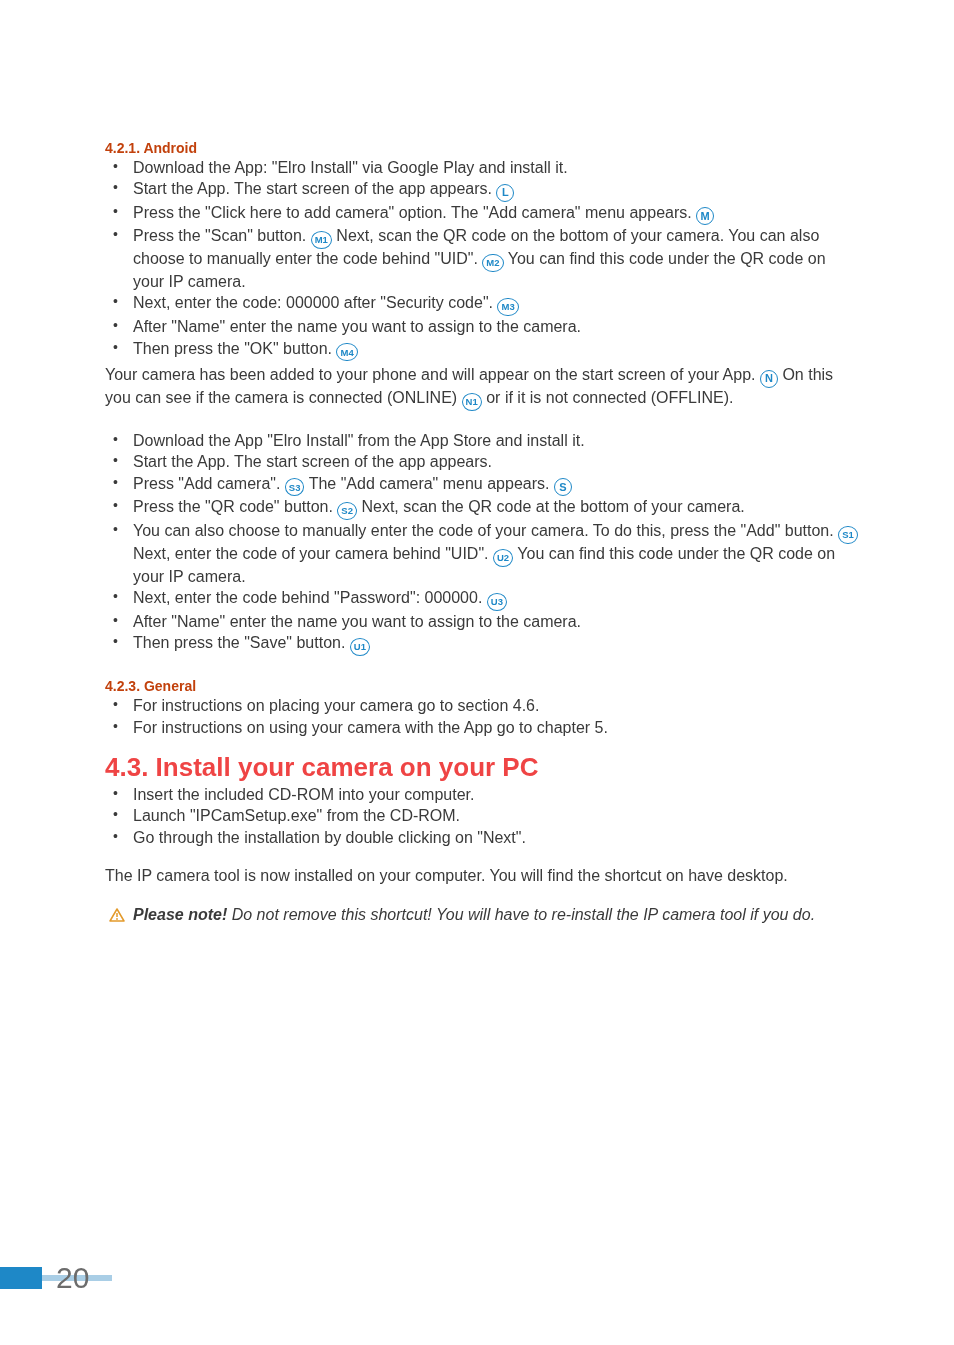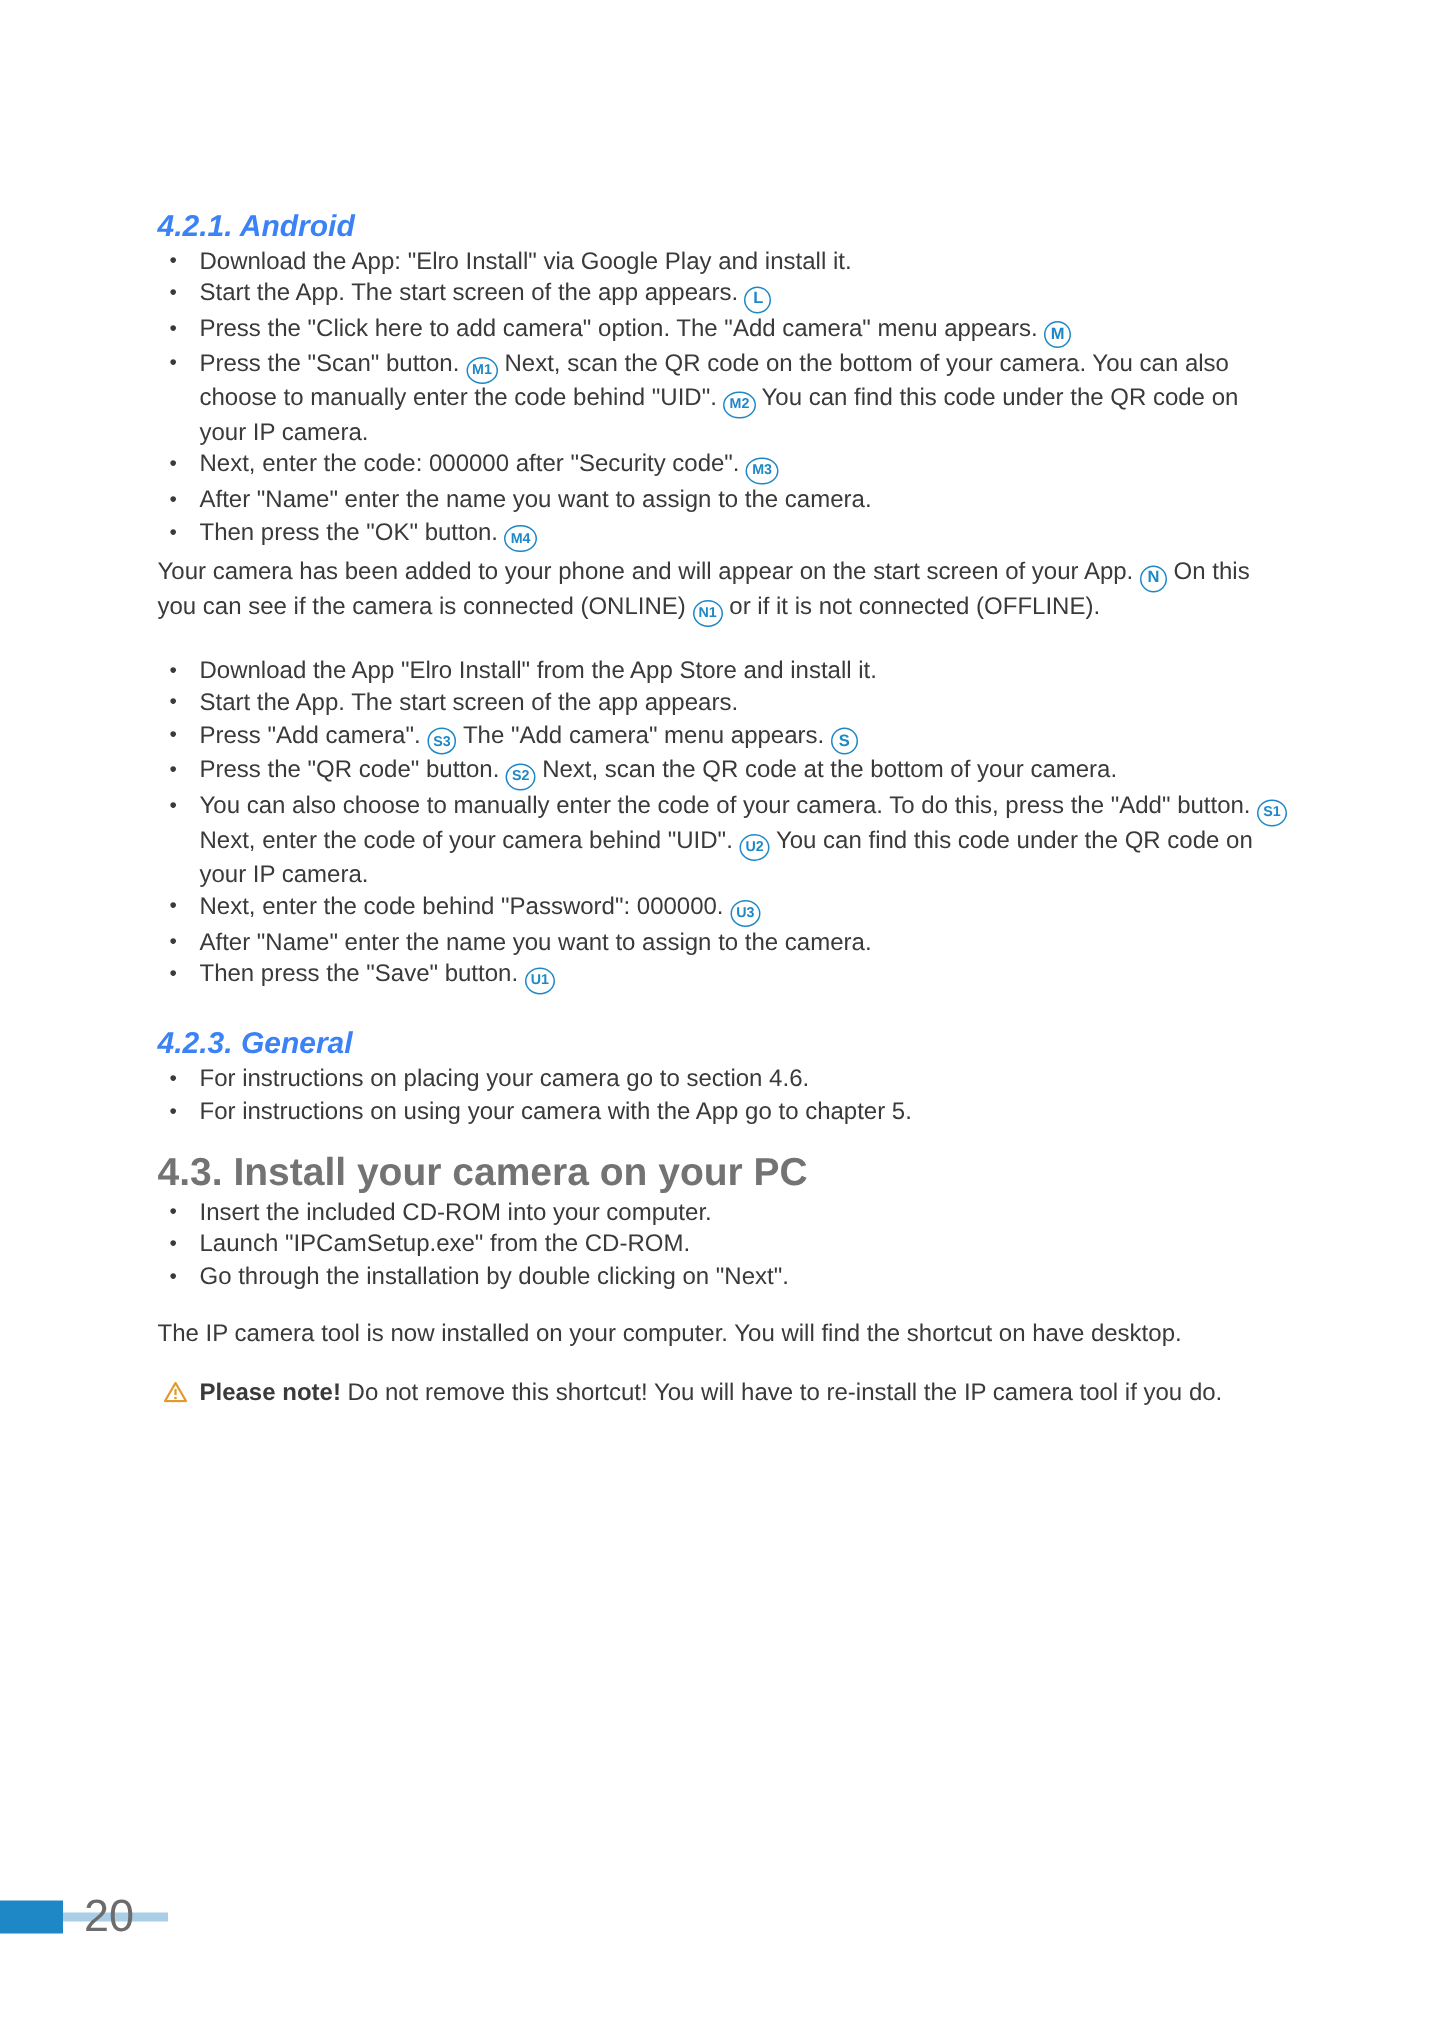--- a/index.html
+++ b/index.html
@@ -1,26 +1,26 @@
 <!DOCTYPE html>
 <html><head>
 <meta charset="utf-8">
 <style>
   * { margin: 0; padding: 0; box-sizing: border-box; }
   body { font-family: "Myriad Pro", "Segoe UI", Arial, sans-serif; font-size: 16px; color: #3a3a3a; background: #fff; width: 954px; height: 1345px; position: relative; }
   .page { padding: 140px 95px 0 105px; }
-  .sec-head { font-weight: 700; font-size: 20px; color: #3b82f6; margin-bottom: 2px; font-style: italic; }
+  .sec-head { font-weight: 700; font-size: 14px; color: #c2410c; margin-bottom: 2px; }
   ul.b { list-style: none; margin: 0 0 4px 0; }
   ul.b li { position: relative; padding-left: 28px; margin-bottom: 1px; line-height: 1.28; }
   ul.b li::before { content: "•"; position: absolute; left: 8px; top: 0; font-size: 14px; }
   p.para { margin: 0 0 2px 0; line-height: 1.28; }
   .circ { display: inline-flex; align-items: center; justify-content: center; min-width: 18px; height: 18px; padding: 0 3px; border: 1.6px solid #1e88c7; border-radius: 50%; color: #1e88c7; font-size: 11px; font-weight: 700; vertical-align: -2px; line-height: 1; }
   .circ.sm { font-size: 9.5px; text-align: right; }
-  h2.h2 { font-size: 26px; font-weight: 700; color: #737373; margin: 14px 0 2px 0; }
-  .warn { position: relative; padding-left: 28px; margin-top: 18px; line-height: 1.3; }
+  h2.h2 { font-size: 26px; font-weight: 700; color: #ef4444; margin: 14px 0 2px 0; }
+  .warn { position: relative; padding-left: 28px; margin-top: 18px; line-height: 1.3; font-style: italic; }
   .warn .tri { position: absolute; left: 4px; top: 2px; }
   .footer { position: absolute; left: 0; bottom: 56px; display: flex; align-items: center; }
   .footer .bar1 { width: 42px; height: 22px; background: #1e88c7; }
   .footer .bar2 { width: 70px; height: 6px; background: #a9cee6; margin-left: 0; }
   .footer .pg { position: absolute; left: 56px; bottom: -6px; font-size: 30px; color: #6c6c6c; font-weight: 400; text-align: right; }
   .gap { height: 18px; }
   .gap2 { height: 14px; }
 </style>
 </head>
 <body>

